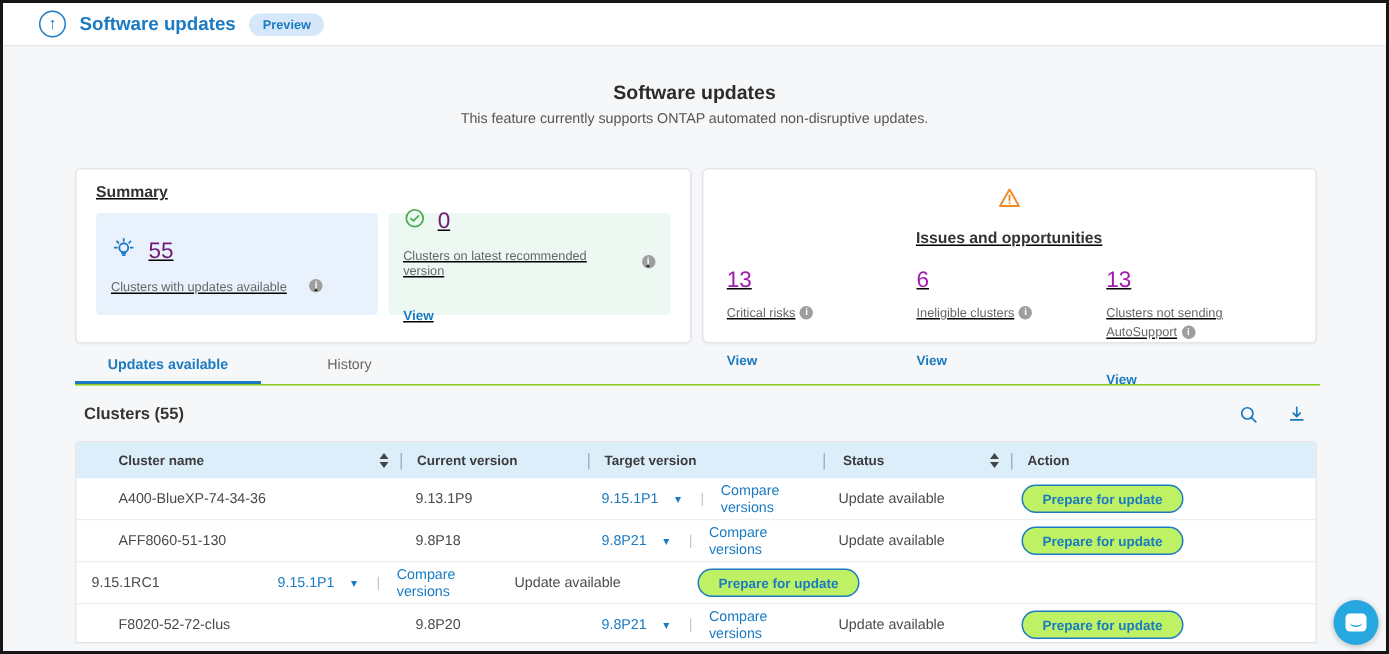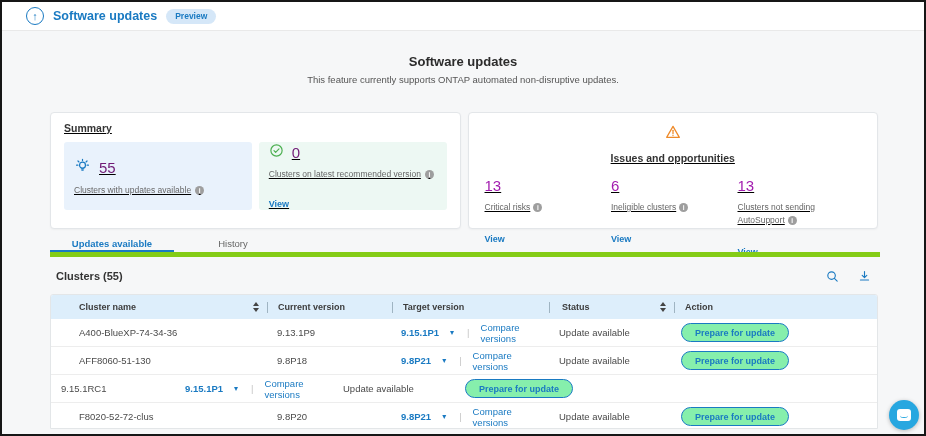--- a/index.html
+++ b/index.html
@@ -30,38 +30,38 @@
   .card { flex:1; background:#fff; border:1px solid #e3e6e9; border-radius:4px;
           padding:9px 13px; box-shadow:0 1px 2px rgba(0,0,0,.04); }
   .card-title { font-size:10.5px; font-weight:700; color:#333; }
   .tiles { display:flex; gap:7px; margin-top:8px; height:68px; }
   .tile { flex:1; border-radius:3px; padding:7px 10px; display:flex;
           flex-direction:column; justify-content:center; }
   .tile-blue { background:#e9f2fc; }
   .tile-green { background:#edf8f3; }
   .tile-top { display:flex; align-items:center; gap:8px; }
   .tile-value { font-size:15px; color:#701a75; }
-  .tile-label { font-size:8.5px; color:#666; display:flex; align-items:center; gap:4px;
-                margin-top:7px;text-align:center; }
+  .tile-label { font-size:8.5px; color:#666; display:flex; align-items:center; gap:15px;
+                margin-top:7px; }
   .info-icon { width:9px; height:9px; border-radius:50%; background:#9e9e9e; color:#fff;
                font-size:6.5px; font-weight:700; display:inline-flex; align-items:center;
                justify-content:center; flex:0 0 auto; font-style:normal; }
   .view-link { color:#1a7ac2; font-size:9px; font-weight:600; text-decoration:none;
                display:inline-block; margin-top:20px; cursor:pointer; }
 
   .issues-head { display:flex; align-items:center; gap:8px; margin-top:2px;flex-direction:column; }
   .issue-cols { display:flex; margin-top:13px; padding-left:3px; }
   .issue { flex:1; padding-right:14px; }
   .issue-value { font-size:15px; color:#a21caf; }
   .issue-label { font-size:8.5px; color:#666; margin-top:7px; line-height:1.5; }
   .issue-label .info-icon { vertical-align:middle; display:inline-flex; margin-left:3px; }
 
   
   .tabbar { position:absolute; top:227px; left:48px; right:44px; height:28px;
-            border-bottom:5px solid #84cc16; display:flex; }
+            border-bottom:1px solid #84cc16; display:flex; }
   .tab { width:124px; text-align:center; font-size:9.5px; color:#666; padding-top:9px;
          cursor:pointer; }
   .tab.active { color:#1a7ac2; font-weight:700; border-bottom:2px solid #1a7ac2; }
   .tab.inactive { width:118px; }
 
   
   .listhead { position:absolute; top:262px; left:54px; right:52px; height:24px;
               display:flex; align-items:center; }
   .listhead h3 { font-size:11px; font-weight:700; color:#333; }
   .list-icons { margin-left:auto; display:flex; gap:17px; align-items:center; }
@@ -82,25 +82,25 @@
   .w5 { flex:1; padding-left:10px; }
   .sort-icon { margin-left:auto; margin-right:8px; display:flex; flex-direction:column;
                gap:2px; cursor:pointer; }
   .sort-icon i { width:0; height:0; border-left:3px solid transparent;
                  border-right:3px solid transparent; }
   .sort-up { border-bottom:4px solid #444; }
   .sort-down { border-top:4px solid #444; }
   .trow { display:flex; align-items:flex-end; height:28px; border-bottom:1px solid #ededed;
           font-size:9.5px; color:#4a4a4a; background:#fff; }
   .td { display:flex; align-items:center; height:100%; }
-  .ver-link { color:#1a7ac2; font-weight:700; text-decoration:none; cursor:pointer; }
+  .ver-link { color:#1a7ac2; font-weight:400; text-decoration:none; cursor:pointer; }
   .caret { color:#1a7ac2; font-size:8px; margin-left:11px; cursor:pointer; }
   .cell-sep { color:#c5c5c5; margin:0 11px 0 13px; }
   .compare-link { color:#1a7ac2; text-decoration:none; cursor:pointer; }
-  .pill-btn { border:1px solid #1a7ac2; color:#1a7ac2; background:#86efac; border-radius:11px;
+  .pill-btn { border:1px solid #1a7ac2; color:#1a7ac2; background:#bef264; border-radius:11px;
               font-size:9px; font-weight:600; padding:3.5px 13px; cursor:pointer;
               font-family:"Liberation Sans", sans-serif; }
 
   
   .chat-fab { position:absolute; right:5px; bottom:4px; width:30px; height:30px;
               border-radius:50%; background:#27a7e0; display:flex; align-items:center;
               justify-content:center; cursor:pointer; box-shadow:0 1px 4px rgba(0,0,0,.25); }
   .chat-glyph { width:14px; height:12px; background:#fff; border-radius:3px; position:relative; }
   .chat-glyph::after { content:""; position:absolute; left:3px; right:3px; bottom:3px;
               height:4px; border-bottom:1.6px solid #27a7e0; border-radius:50%; }

